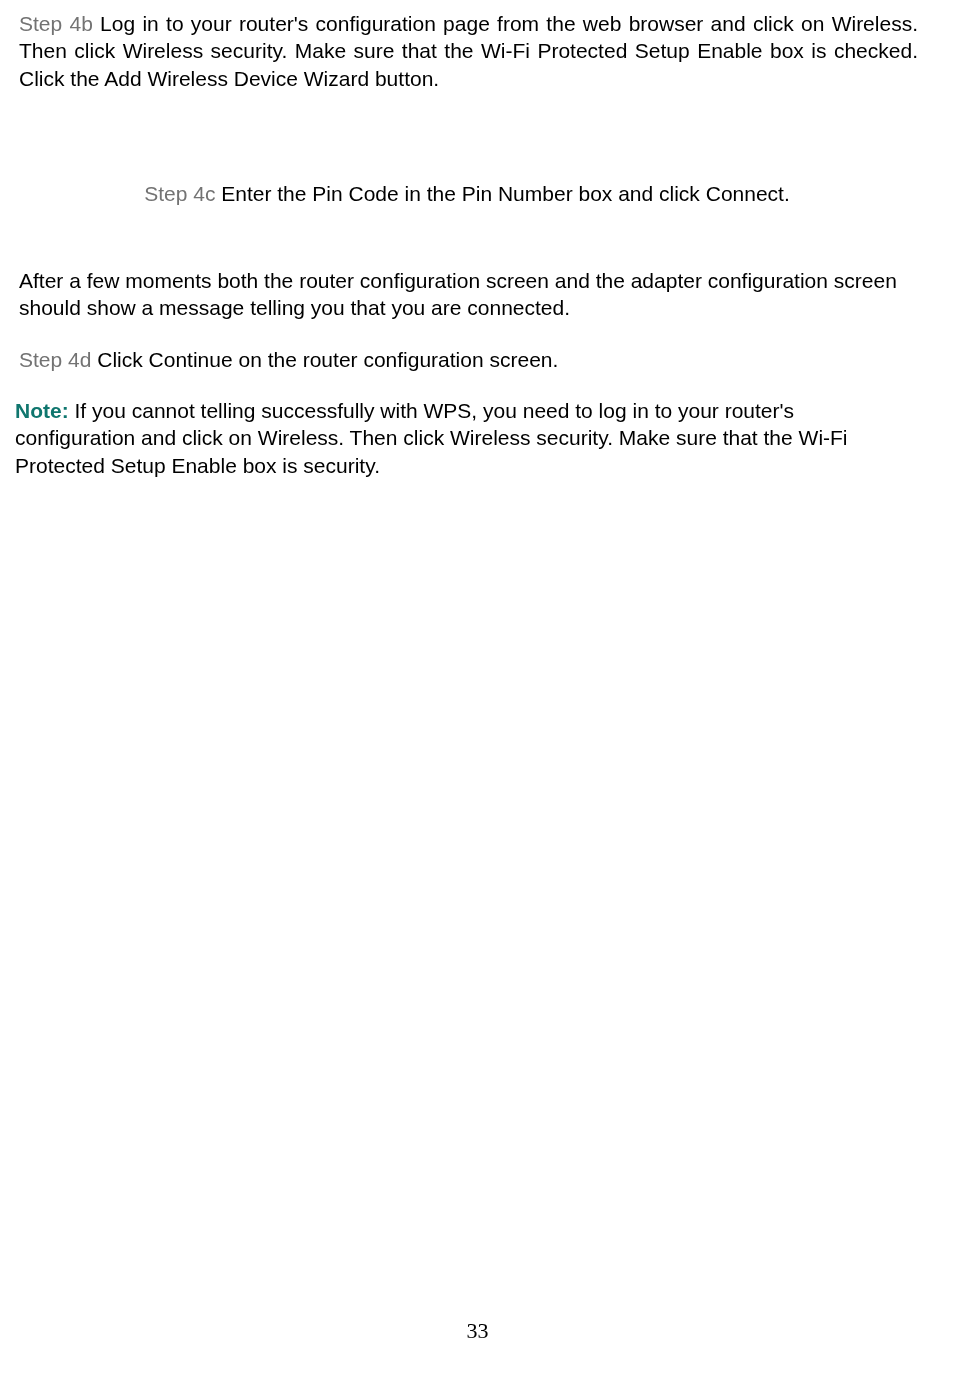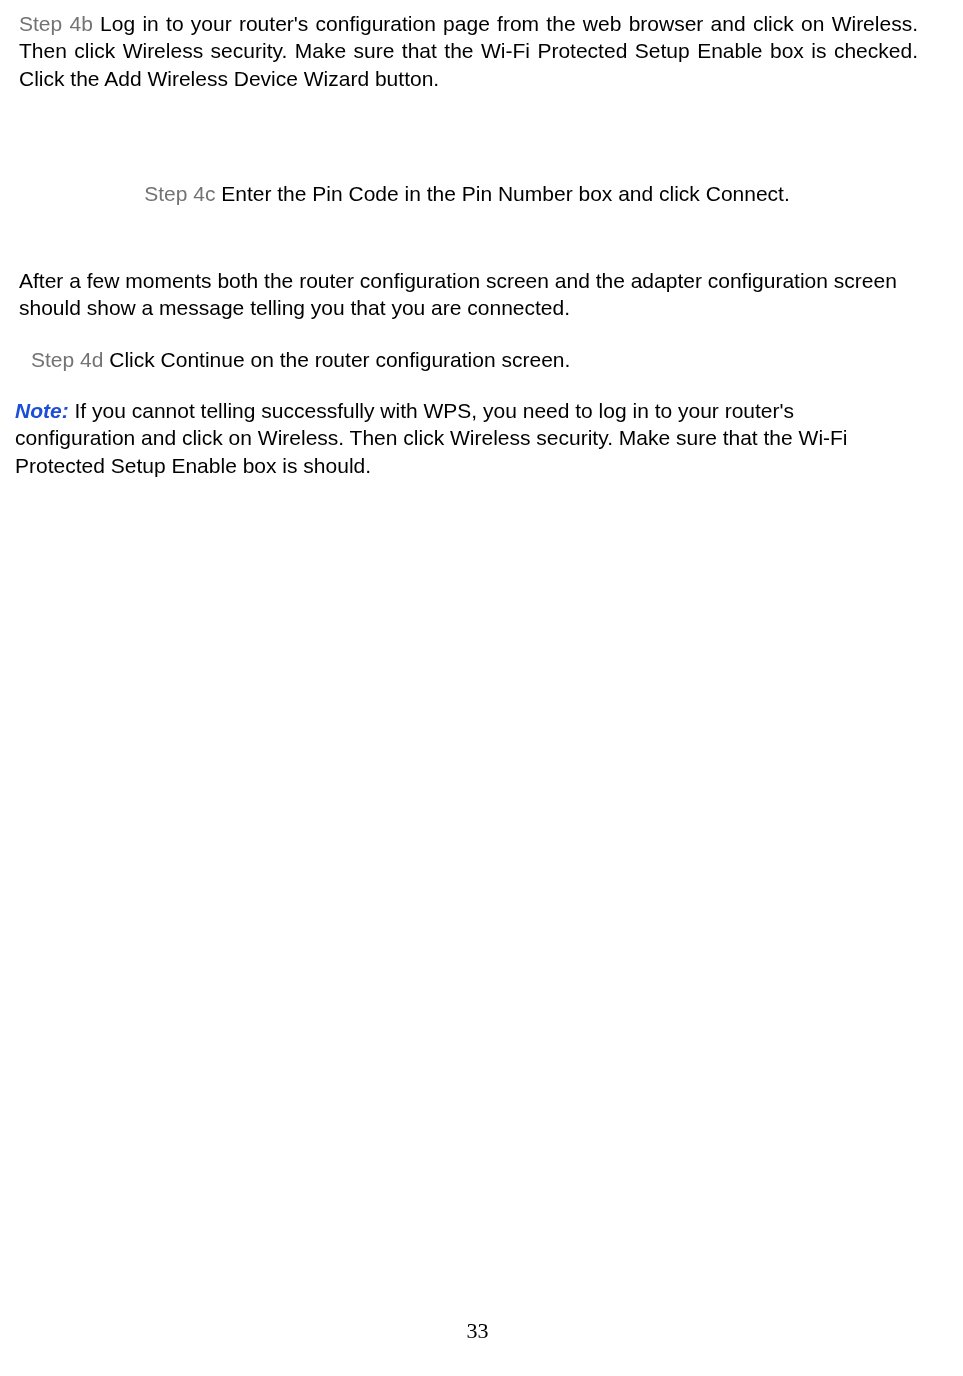--- a/index.html
+++ b/index.html
@@ -10,23 +10,22 @@
       padding: 10px 15px 15px 15px;
       width: 933px;
       box-sizing: border-box;
       color: #000;
     }
     .step-label {
       color: #737373;
       font-weight: normal;
     }
     .note-label {
-      color: #1d4ed8;
+      color: #0f766e;
       font-weight: bold;
-      font-style: italic;
     }
     .bold {
       font-weight: normal;
     }
     .para-justify {
       text-align: justify;
       margin: 0 0 0 4px;
     }
     .para {
       margin: 0;
@@ -64,23 +63,23 @@
 </p>
 
 <div class="spacer-medium"></div>
 
 <p class="para" style="margin-left:4px;">
   <span>After a few moments both the router configuration screen and the adapter configuration screen should show a message telling you that you are connected.</span>
 </p>
 
 <div class="spacer-small"></div>
 
-<p class="para" style="margin-left:16px;">
+<p class="para" style="margin-left:4px;">
   <span class="step-label">Step 4d</span><span> Click </span><span class="bold">Continue</span><span> on the router configuration screen.</span>
 </p>
 
 <div class="spacer-small"></div>
 
 <p class="para">
-  <span class="note-label">Note:</span><span> If you cannot telling successfully with WPS, you need to log in to your router's configuration and click on </span><span class="bold">Wireless</span><span>.    Then click </span><span class="bold">Wireless security</span><span>.    Make sure that the Wi-Fi Protected Setup </span><span class="bold">Enable</span><span> box is should.</span>
+  <span class="note-label">Note:</span><span> If you cannot telling successfully with WPS, you need to log in to your router's configuration and click on </span><span class="bold">Wireless</span><span>.    Then click </span><span class="bold">Wireless security</span><span>.    Make sure that the Wi-Fi Protected Setup </span><span class="bold">Enable</span><span> box is security.</span>
 </p>
 
 <div class="page-number">33</div>
 
 </body></html>

